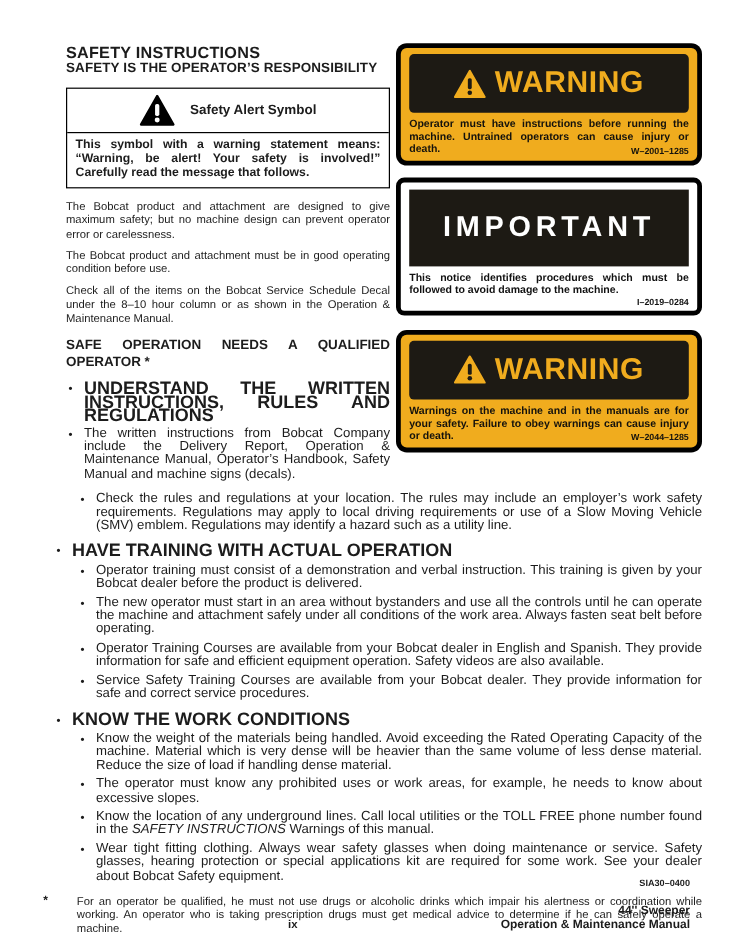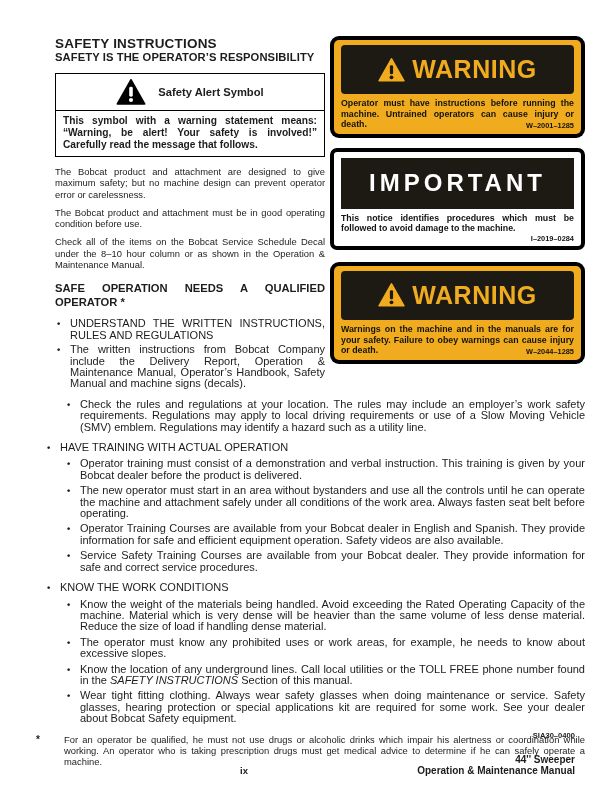--- a/index.html
+++ b/index.html
@@ -28,35 +28,35 @@
   .para{font-size:9.4px;line-height:11.3px;text-align:justify;margin-bottom:7px;}
 
   .h-section{font-size:11.2px;font-weight:bold;line-height:13.5px;text-align:justify;margin:12px 0 9px 0;}
   .h-sub{font-size:9.6px;font-weight:bold;line-height:11.5px;margin-bottom:8px;}
 
   
   .li{display:flex;align-items:flex-start;margin-bottom:4px;}
   .li .bullet{flex:0 0 13px;font-size:9.4px;line-height:11.4px;}
   .li .bullet::before{content:"\2022";font-weight:bold;}
   .li .txt{flex:1;font-size:11px;line-height:11.4px;text-align:justify;}
-  .li.head .txt{font-weight:normal;font-size:11px;}
+  .li.head .txt{font-weight:bold;font-size:15px;}
   .l2{margin-left:20px;}
   .leftcol .li{margin-left:2px;}
   .leftcol .li.head{margin-bottom:3px;}
 
   
   .wbox{background:#000;border-radius:9px;padding:4px;box-sizing:border-box;}
   .wbox-inner{background:var(--yellow,#F0AC1E);border-radius:5px;padding:5px 7px 4px 7px;}
   .wband{background:var(--ink,#1d1a14);border-radius:4px;height:49px;display:flex;align-items:center;justify-content:center;gap:7px;}
   .wband .wtext{color:var(--yellow,#F0AC1E);font-size:25px;font-weight:bold;letter-spacing:.5px;}
   .wbody{margin-top:4px;font-size:8.8px;font-weight:bold;line-height:10.6px;text-align:justify;color:#14120d;}
   .wcode{font-size:7.4px;font-weight:bold;text-align:right;margin-top:-9px;color:#14120d;}
 
   .ibox{border:4px solid #000;border-radius:7px;background:#fff;padding:6px 7px 3px 7px;margin-top:10px;}
-  .iband{background:var(--ink,#1d1a14);height:51px;display:flex;align-items:center;justify-content:center;}
+  .iband{background:var(--ink,#1d1a14);height:64px;display:flex;align-items:center;justify-content:center;}
   .iband .itext{color:#fff;font-size:24px;font-weight:bold;letter-spacing:4px;}
   .ibody{margin-top:4px;font-size:8.8px;font-weight:bold;line-height:10.6px;text-align:justify;color:#111;}
   .icode{font-size:7.4px;font-weight:bold;text-align:right;color:#111;margin-top:0px;}
 
   .wbox.second{margin-top:12px;}
 
   
   .fullwide{margin-left:-8px;margin-top:5px;}
   .fullwide .li.head{margin:9px 0 5px 0;}
   .footnote{display:flex;align-items:flex-start;margin-top:9px;margin-left:-13px;}
@@ -194,21 +194,21 @@
     <div class="li l2">
       <span class="bullet"></span>
       <div class="txt">Know the weight of the materials being handled. Avoid exceeding the Rated Operating Capacity of the machine. Material which is very dense will be heavier than the same volume of less dense material. Reduce the size of load if handling dense material.</div>
     </div>
     <div class="li l2">
       <span class="bullet"></span>
       <div class="txt">The operator must know any prohibited uses or work areas, for example, he needs to know about excessive slopes.</div>
     </div>
     <div class="li l2">
       <span class="bullet"></span>
-      <div class="txt"><span>Know the location of any underground lines. Call local utilities or the TOLL FREE phone number found in the </span><span class="italic">SAFETY INSTRUCTIONS</span><span> Section of this manual.</span></div>
+      <div class="txt"><span>Know the location of any underground lines. Call local utilities or the TOLL FREE phone number found in the </span><span class="italic">SAFETY INSTRUCTIONS</span><span> Warnings of this manual.</span></div>
     </div>
     <div class="li l2">
       <span class="bullet"></span>
       <div class="txt">Wear tight fitting clothing. Always wear safety glasses when doing maintenance or service. Safety glasses, hearing protection or special applications kit are required for some work. See your dealer about  Bobcat Safety equipment.</div>
     </div>
 
     <div class="footnote">
       <span class="star">*</span>
       <div class="txt">For an operator be qualified, he must not use drugs or alcoholic drinks which impair his alertness or coordination while working. An operator who is taking prescription drugs must get medical advice to determine if he can safely operate a machine.</div>
     </div>

